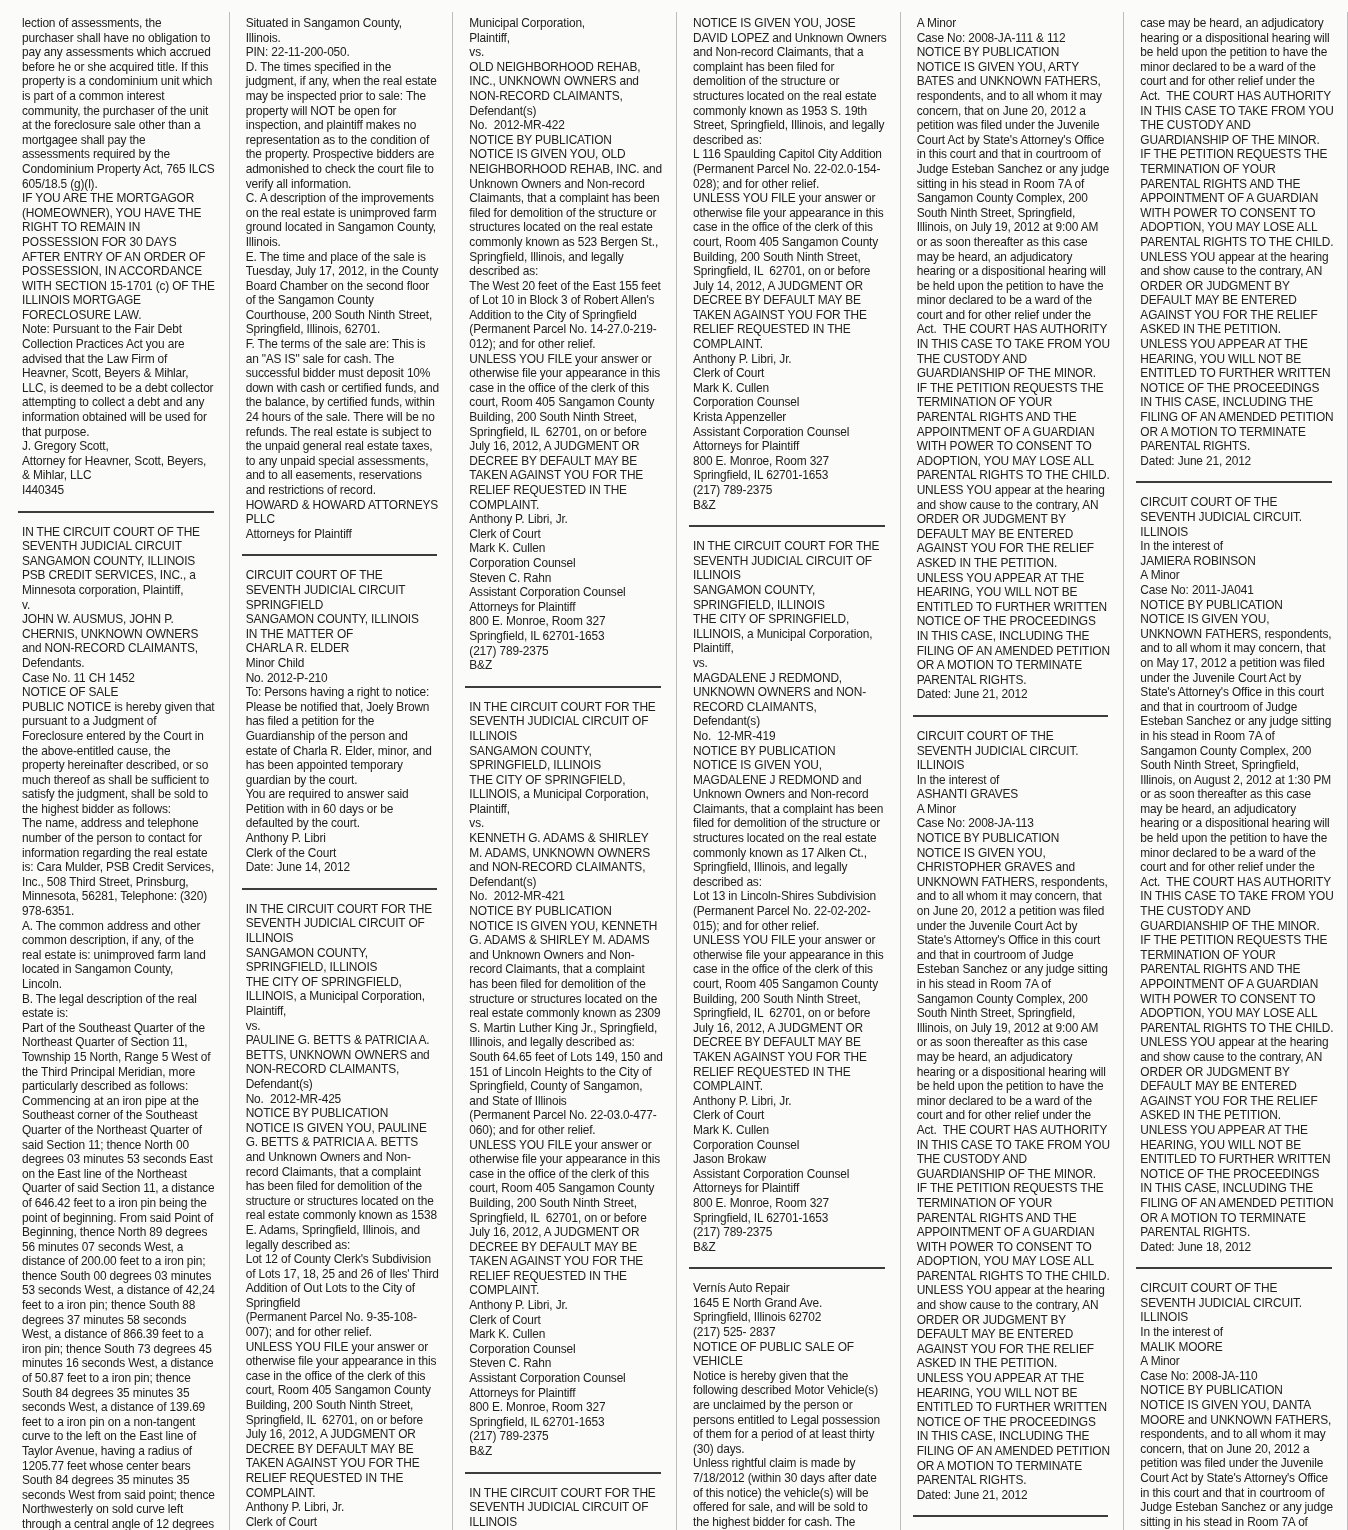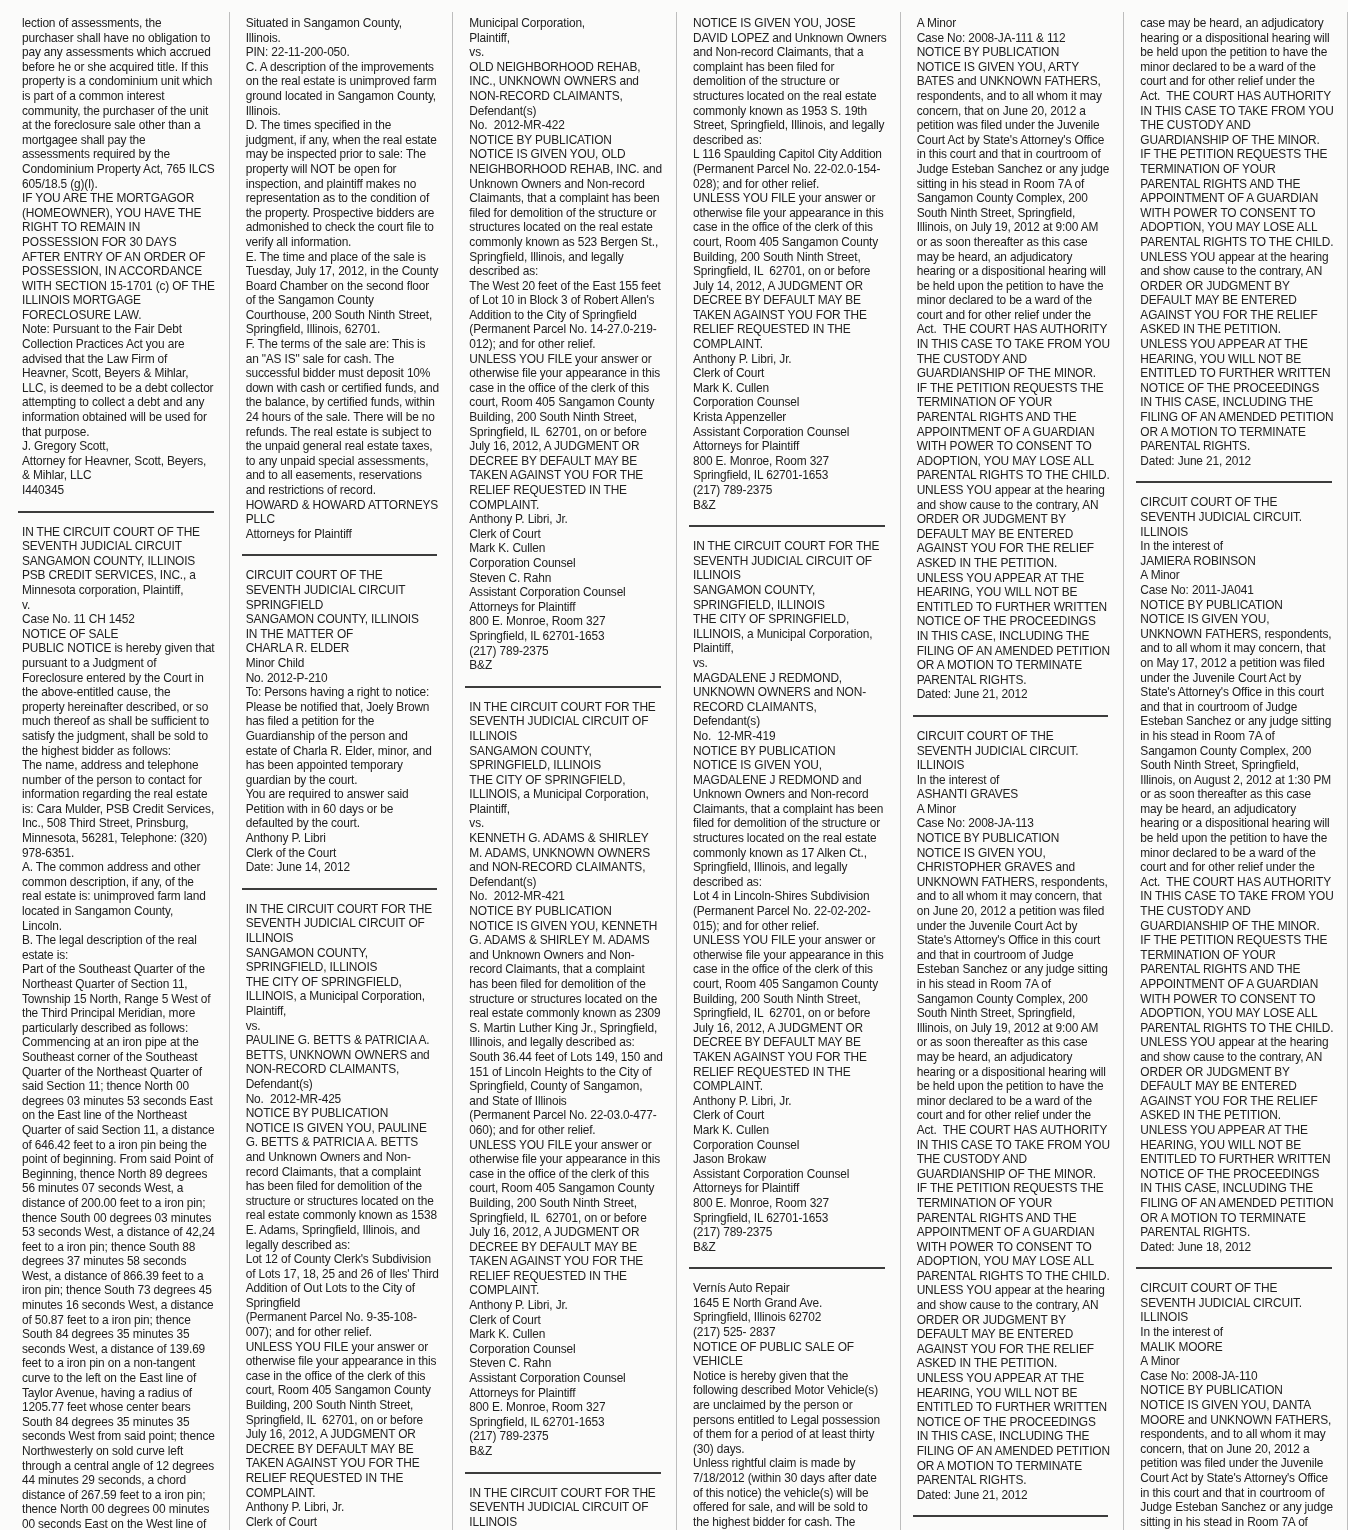--- a/index.html
+++ b/index.html
@@ -52,35 +52,36 @@
         <div class="ln">J. Gregory Scott,</div>
         <div class="ln">Attorney for Heavner, Scott, Beyers, &amp; Mihlar, LLC</div>
         <div class="ln">I440345</div>
       </div>
       <div class="rule"></div>
       <div class="notice">
         <div class="ln">IN THE CIRCUIT COURT OF THE SEVENTH JUDICIAL CIRCUIT</div>
         <div class="ln">SANGAMON COUNTY, ILLINOIS</div>
         <div class="ln">PSB CREDIT SERVICES, INC., a Minnesota corporation, Plaintiff,</div>
         <div class="ln">v.</div>
+        <div class="ln">JOHN W. AUSMUS, JOHN P. CHERNIS, UNKNOWN OWNERS and NON-RECORD CLAIMANTS, Defendants.</div>
         <div class="ln">Case No. 11 CH 1452</div>
         <div class="ln">NOTICE OF SALE</div>
         <div class="ln">PUBLIC NOTICE is hereby given that pursuant to a Judgment of Foreclosure entered by the Court in the above-entitled cause, the property hereinafter described, or so much thereof as shall be sufficient to satisfy the judgment, shall be sold to the highest bidder as follows:</div>
         <div class="ln">The name, address and telephone number of the person to contact for information regarding the real estate is: Cara Mulder, PSB Credit Services, Inc., 508 Third Street, Prinsburg, Minnesota, 56281, Telephone: (320) 978-6351.</div>
         <div class="ln">A. The common address and other common description, if any, of the real estate is: unimproved farm land located in Sangamon County, Lincoln.</div>
         <div class="ln">B. The legal description of the real estate is:</div>
         <div class="ln">Part of the Southeast Quarter of the Northeast Quarter of Section 11, Township 15 North, Range 5 West of the Third Principal Meridian, more particularly described as follows: Commencing at an iron pipe at the Southeast corner of the Southeast Quarter of the Northeast Quarter of said Section 11; thence North 00 degrees 03 minutes 53 seconds East on the East line of the Northeast Quarter of said Section 11, a distance of 646.42 feet to a iron pin being the point of beginning. From said Point of Beginning, thence North 89 degrees 56 minutes 07 seconds West, a distance of 200.00 feet to a iron pin; thence South 00 degrees 03 minutes 53 seconds West, a distance of 42,24 feet to a iron pin; thence South 88 degrees 37 minutes 58 seconds West, a distance of 866.39 feet to a iron pin; thence South 73 degrees 45 minutes 16 seconds West, a distance of 50.87 feet to a iron pin; thence South 84 degrees 35 minutes 35 seconds West, a distance of 139.69 feet to a iron pin on a non-tangent curve to the left on the East line of Taylor Avenue, having a radius of 1205.77 feet whose center bears South 84 degrees 35 minutes 35 seconds West from said point; thence Northwesterly on sold curve left through a central angle of 12 degrees 44 minutes 29 seconds, a chord distance of 267.59 feet to a iron pin; thence North 00 degrees 00 minutes 00 seconds East on the West line of said East Half, a distance of 86,75 feet to a iron pin; thence North 68 degrees 37 minutes 58 seconds East, a distance of 1309.41 feet to an iron pin on the East line of the Northeast Quarter of said Section 11; thence South 00 degrees 03 minutes 53 seconds West on sold East line, a distance of 289.86 feet to the point of beginning. Except all coal, minerals and mining rights heretofore conveyed or reserved of record.</div>
       </div>
     </div>
     <div class="column">
       <div class="notice">
         <div class="ln">Situated in Sangamon County, Illinois.</div>
         <div class="ln">PIN: 22-11-200-050.</div>
+        <div class="ln">D. The times specified in the judgment, if any, when the real estate may be inspected prior to sale: The property will NOT be open for inspection, and plaintiff makes no representation as to the condition of the property. Prospective bidders are admonished to check the court file to verify all information.</div>
         <div class="ln">C. A description of the improvements on the real estate is unimproved farm ground located in Sangamon County, Illinois.</div>
-        <div class="ln">D. The times specified in the judgment, if any, when the real estate may be inspected prior to sale: The property will NOT be open for inspection, and plaintiff makes no representation as to the condition of the property. Prospective bidders are admonished to check the court file to verify all information.</div>
         <div class="ln">E. The time and place of the sale is Tuesday, July 17, 2012, in the County Board Chamber on the second floor of the Sangamon County Courthouse, 200 South Ninth Street, Springfield, Illinois, 62701.</div>
         <div class="ln">F. The terms of the sale are: This is an "AS IS" sale for cash. The successful bidder must deposit 10% down with cash or certified funds, and the balance, by certified funds, within 24 hours of the sale. There will be no refunds. The real estate is subject to the unpaid general real estate taxes, to any unpaid special assessments, and to all easements, reservations and restrictions of record.</div>
         <div class="ln">HOWARD &amp; HOWARD ATTORNEYS PLLC</div>
         <div class="ln">Attorneys for Plaintiff</div>
       </div>
       <div class="rule"></div>
       <div class="notice">
         <div class="ln">CIRCUIT COURT OF THE SEVENTH JUDICIAL CIRCUIT SPRINGFIELD</div>
         <div class="ln">SANGAMON COUNTY, ILLINOIS</div>
         <div class="ln">IN THE MATTER OF</div>
@@ -145,21 +146,21 @@
       <div class="notice">
         <div class="ln">IN THE CIRCUIT COURT FOR THE SEVENTH JUDICIAL CIRCUIT OF ILLINOIS</div>
         <div class="ln">SANGAMON COUNTY, SPRINGFIELD, ILLINOIS</div>
         <div class="ln">THE CITY OF SPRINGFIELD, ILLINOIS, a Municipal Corporation,</div>
         <div class="ln">Plaintiff,</div>
         <div class="ln">vs.</div>
         <div class="ln">KENNETH G. ADAMS &amp; SHIRLEY M. ADAMS, UNKNOWN OWNERS and NON-RECORD CLAIMANTS, Defendant(s)</div>
         <div class="ln">No.  2012-MR-421</div>
         <div class="ln">NOTICE BY PUBLICATION</div>
         <div class="ln">NOTICE IS GIVEN YOU, KENNETH G. ADAMS &amp; SHIRLEY M. ADAMS and Unknown Owners and Non-record Claimants, that a complaint has been filed for demolition of the structure or structures located on the real estate commonly known as 2309 S. Martin Luther King Jr., Springfield, Illinois, and legally described as:</div>
-        <div class="ln">South 36.44 feet of Lots 149, 150 and 151 of Lincoln Heights to the City of Springfield, County of Sangamon, and State of Illinois</div>
+        <div class="ln">South 64.65 feet of Lots 149, 150 and 151 of Lincoln Heights to the City of Springfield, County of Sangamon, and State of Illinois</div>
         <div class="ln">(Permanent Parcel No. 22-03.0-477-060); and for other relief.</div>
         <div class="ln">UNLESS YOU FILE your answer or otherwise file your appearance in this case in the office of the clerk of this court, Room 405 Sangamon County Building, 200 South Ninth Street, Springfield, IL  62701, on or before   July 16, 2012, A JUDGMENT OR DECREE BY DEFAULT MAY BE TAKEN AGAINST YOU FOR THE RELIEF REQUESTED IN THE COMPLAINT.</div>
         <div class="ln">Anthony P. Libri, Jr.</div>
         <div class="ln">Clerk of Court</div>
         <div class="ln">Mark K. Cullen</div>
         <div class="ln">Corporation Counsel</div>
         <div class="ln">Steven C. Rahn</div>
         <div class="ln">Assistant Corporation Counsel</div>
         <div class="ln">Attorneys for Plaintiff</div>
         <div class="ln">800 E. Monroe, Room 327</div>
@@ -195,21 +196,21 @@
       <div class="rule"></div>
       <div class="notice">
         <div class="ln">IN THE CIRCUIT COURT FOR THE SEVENTH JUDICIAL CIRCUIT OF ILLINOIS</div>
         <div class="ln">SANGAMON COUNTY, SPRINGFIELD, ILLINOIS</div>
         <div class="ln">THE CITY OF SPRINGFIELD, ILLINOIS, a Municipal Corporation, Plaintiff,</div>
         <div class="ln">vs.</div>
         <div class="ln">MAGDALENE J REDMOND, UNKNOWN OWNERS and NON-RECORD CLAIMANTS, Defendant(s)</div>
         <div class="ln">No.  12-MR-419</div>
         <div class="ln">NOTICE BY PUBLICATION</div>
         <div class="ln">NOTICE IS GIVEN YOU, MAGDALENE J REDMOND and Unknown Owners and Non-record Claimants, that a complaint has been filed for demolition of the structure or structures located on the real estate commonly known as 17 Alken Ct., Springfield, Illinois, and legally described as:</div>
-        <div class="ln">Lot 4 in Lincoln-Shires Subdivision</div>
+        <div class="ln">Lot 13 in Lincoln-Shires Subdivision</div>
         <div class="ln">(Permanent Parcel No. 22-02-202-015); and for other relief.</div>
         <div class="ln">UNLESS YOU FILE your answer or otherwise file your appearance in this case in the office of the clerk of this court, Room 405 Sangamon County Building, 200 South Ninth Street, Springfield, IL  62701, on or before   July 16, 2012, A JUDGMENT OR DECREE BY DEFAULT MAY BE TAKEN AGAINST YOU FOR THE RELIEF REQUESTED IN THE COMPLAINT.</div>
         <div class="ln">Anthony P. Libri, Jr.</div>
         <div class="ln">Clerk of Court</div>
         <div class="ln">Mark K. Cullen</div>
         <div class="ln">Corporation Counsel</div>
         <div class="ln">Jason Brokaw</div>
         <div class="ln">Assistant Corporation Counsel</div>
         <div class="ln">Attorneys for Plaintiff</div>
         <div class="ln">800 E. Monroe, Room 327</div>

